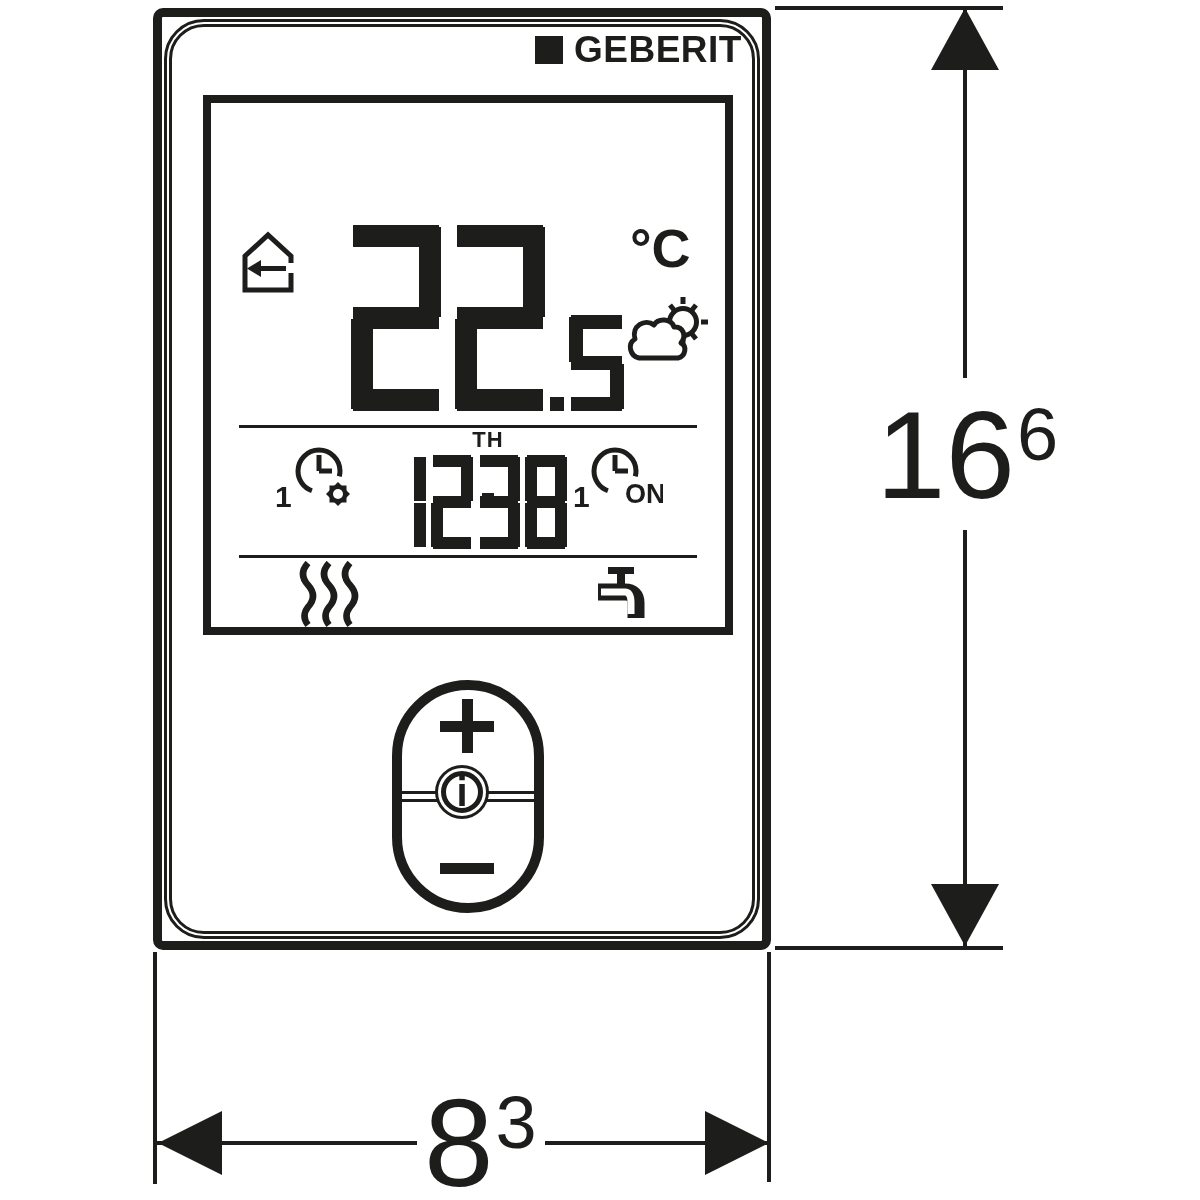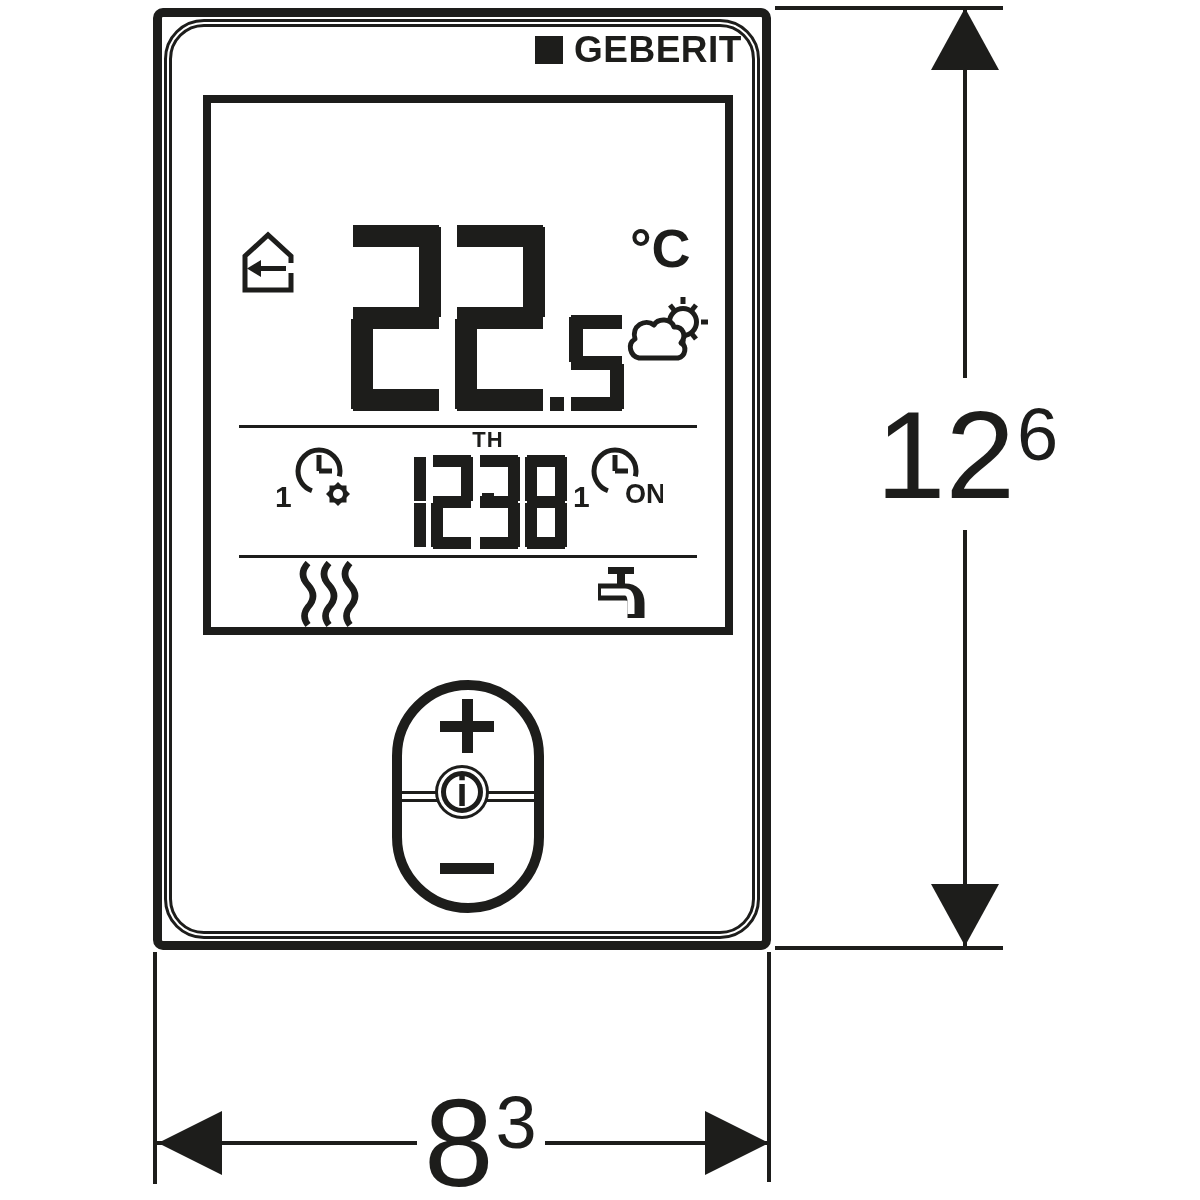--- a/index.html
+++ b/index.html
@@ -224,21 +224,21 @@
     </div>
   </div>
 
   <div class="dline" style="left:775px; top:6px; width:228px; height:4px;"></div>
   <div class="dline" style="left:775px; top:946px; width:228px; height:4px;"></div>
   <div class="dline" style="left:963px; top:6px; width:4px; height:372px;"></div>
   <div class="dline" style="left:963px; top:530px; width:4px; height:418px;"></div>
   <div class="arrow arrow-up" style="left:931px; top:8px; width:68px; height:62px;"></div>
   <div class="arrow arrow-down" style="left:931px; top:884px; width:68px; height:62px;"></div>
   <div class="dim-text" style="left:876px; top:392px;">
-    <span>12</span><span class="sup">6</span>
+    <span>16</span><span class="sup">6</span>
   </div>
 
   <div class="dline" style="left:153px; top:952px; width:4px; height:232px;"></div>
   <div class="dline" style="left:767px; top:952px; width:4px; height:230px;"></div>
   <div class="dline" style="left:156px; top:1141px; width:261px; height:4px;"></div>
   <div class="dline" style="left:545px; top:1141px; width:224px; height:4px;"></div>
   <div class="arrow arrow-left" style="left:158px; top:1111px; width:64px; height:64px;"></div>
   <div class="arrow arrow-right" style="left:705px; top:1111px; width:64px; height:64px;"></div>
   <div class="dim-text" style="left:424px; top:1080px;">
     <span>8</span><span class="sup">3</span>

